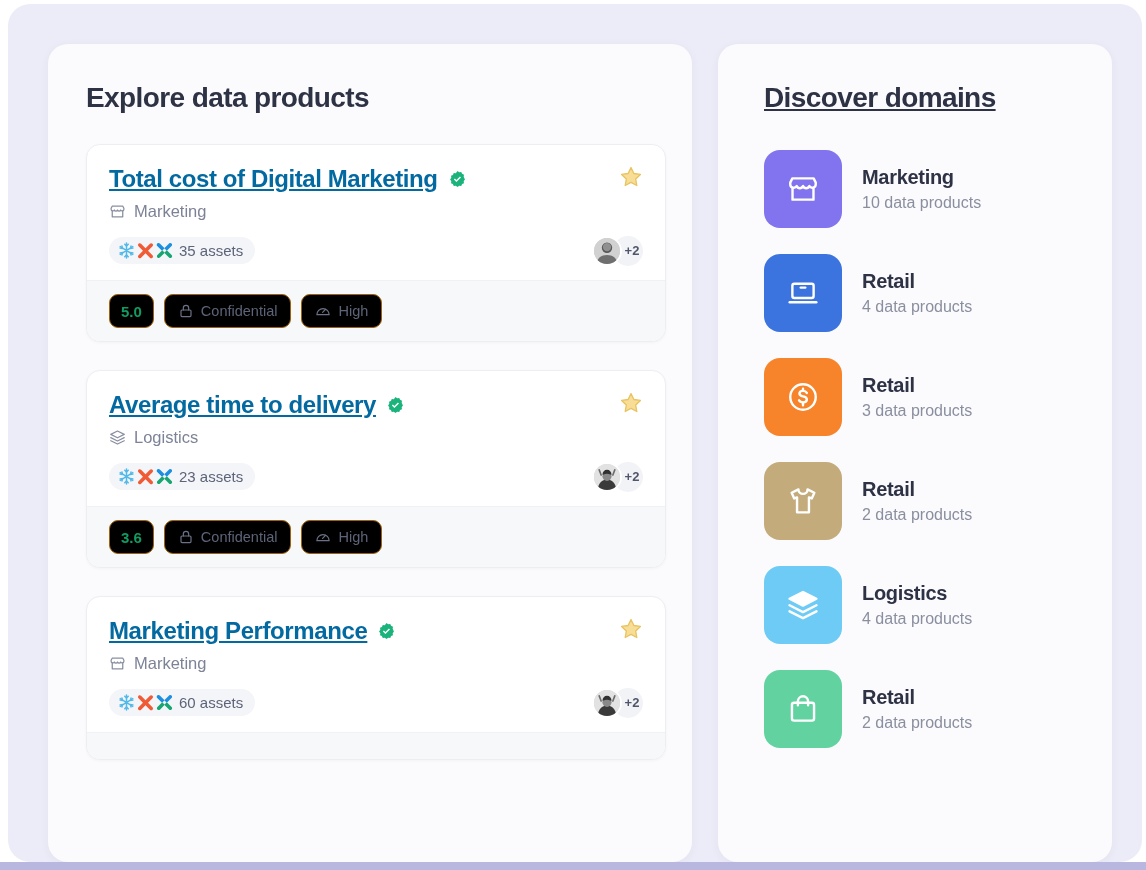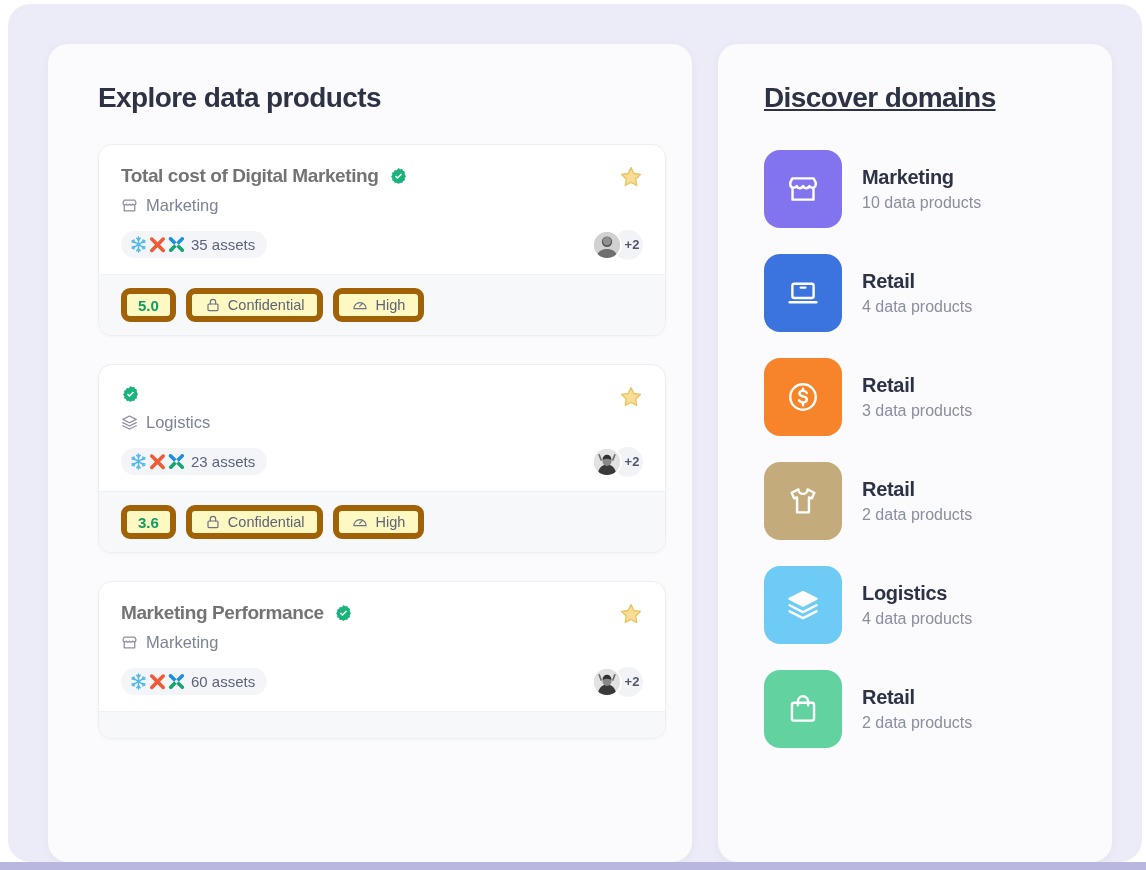--- a/index.html
+++ b/index.html
@@ -42,21 +42,21 @@
     background: #b9b6e0;
   }
 
   
   .panel {
     background: #fbfbfd;
     border-radius: 20px;
     box-shadow: 0 2px 10px rgba(60,60,110,0.05);
     overflow: hidden;
   }
-  .panel-left  { width: 644px; flex: 0 0 644px; padding: 38px 26px 0 50px; }
+  .panel-left  { width: 644px; flex: 0 0 644px; padding: 38px 26px 0 38px; }
   .panel-right { width: 394px; flex: 0 0 394px; padding: 38px 22px 0 46px; }
 
   .panel-title {
     font-size: 28px;
     font-weight: 700;
     letter-spacing: -0.6px;
     color: #2e3245;
     margin-bottom: 30px;
   }
   .panel-right .panel-title { margin-bottom: 36px; text-decoration: underline; }
@@ -71,25 +71,26 @@
     box-shadow: 0 1px 3px rgba(60,60,110,0.04);
   }
   .card-body { padding: 20px 22px 16px 22px; position: relative; }
 
   .card-title-row {
     display: flex;
     align-items: center;
     gap: 10px;
   }
   .card-title {
-    font-size: 19px;
+    font-size: 24px;
     font-weight: 700;
     letter-spacing: -0.4px;
-    color: #737373;
+    color: #0369a1;
     white-space: nowrap;
+    text-decoration: underline;
   }
 
   .verified-badge {
     width: 19px; height: 19px;
     flex: 0 0 19px;
     display: block;
   }
 
   .star-btn {
     position: absolute;
@@ -173,22 +174,22 @@
 
   .card-footer {
     background: #f7f8fa;
     border-top: 1px solid #f0f1f5;
     padding: 13px 22px;
     display: flex;
     align-items: center;
     gap: 10px;
   }
   .chip {
-    background: #fef9c3;
-    border: 6px solid #a16207;
+    background: #000000;
+    border: 1px solid #a16207;
     border-radius: 9px;
     height: 34px;
     display: flex;
     align-items: center;
     gap: 7px;
     padding: 0 13px;
     font-size: 14.5px;
     color: #5d6478;
     white-space: nowrap;
   }
@@ -313,20 +314,21 @@
               <path d="M15.8 9.6L11.4 14"></path>
             </svg>
             <span>High</span>
           </div>
         </div>
       </article>
 
       <article class="product-card">
         <div class="card-body">
           <div class="card-title-row">
+            <span class="card-title">Average time to delivery</span>
             <svg class="verified-badge" viewBox="0 0 24 24">
               <path fill="#19b37b" d="M12 1.2l2.1 1.6 2.6-.4 1.1 2.4 2.4 1.1-.4 2.6L21.4 12l-1.6 2.1.4 2.6-2.4 1.1-1.1 2.4-2.6-.4L12 21.4l-2.1-1.6-2.6.4-1.1-2.4-2.4-1.1.4-2.6L2.6 12l1.6-2.1-.4-2.6 2.4-1.1 1.1-2.4 2.6.4z"></path>
               <path fill="#ffffff" d="M10.6 15.3L7.4 12.1l1.3-1.3 1.9 1.9 4.5-4.5 1.3 1.3z"></path>
             </svg>
           </div>
 
           <button class="star-btn">
             <svg viewBox="0 0 24 24">
               <path fill="#f7dd96" stroke="#e8c35f" stroke-width="1.3" stroke-linejoin="round" d="M12 2.6l2.9 5.9 6.5.95-4.7 4.6 1.1 6.45L12 17.45 6.2 20.5l1.1-6.45-4.7-4.6 6.5-.95z"></path>
             </svg>

